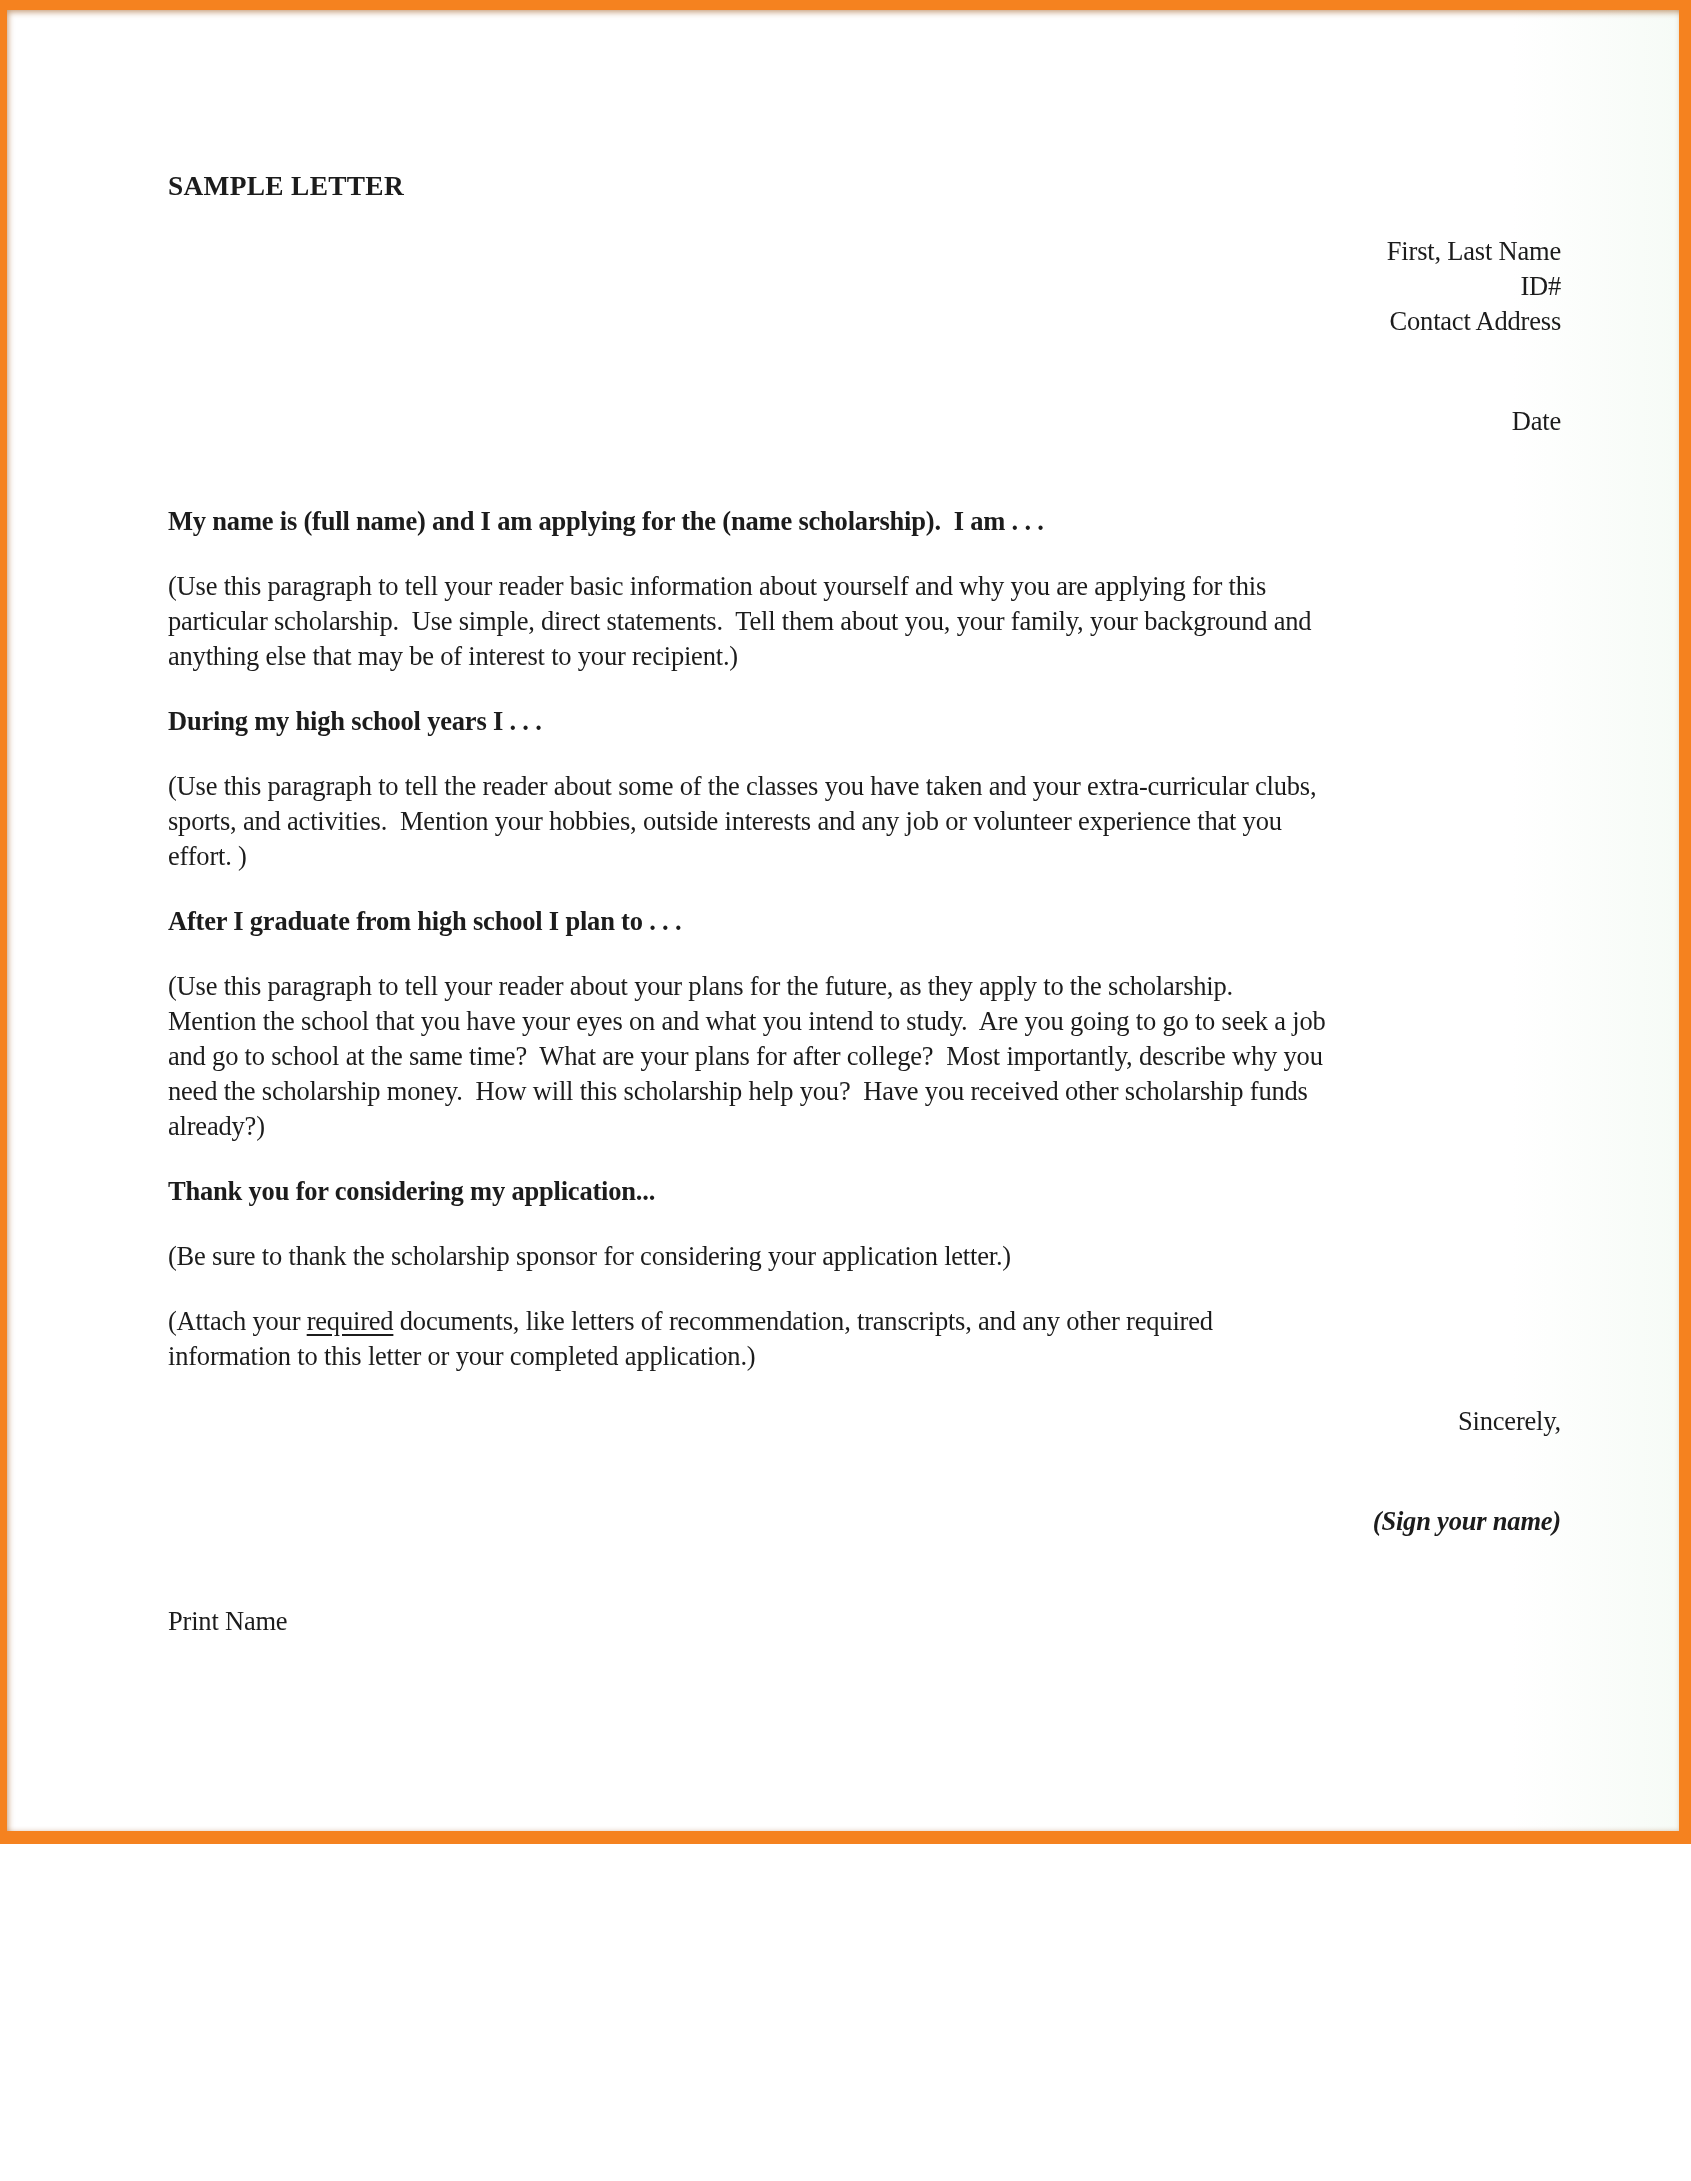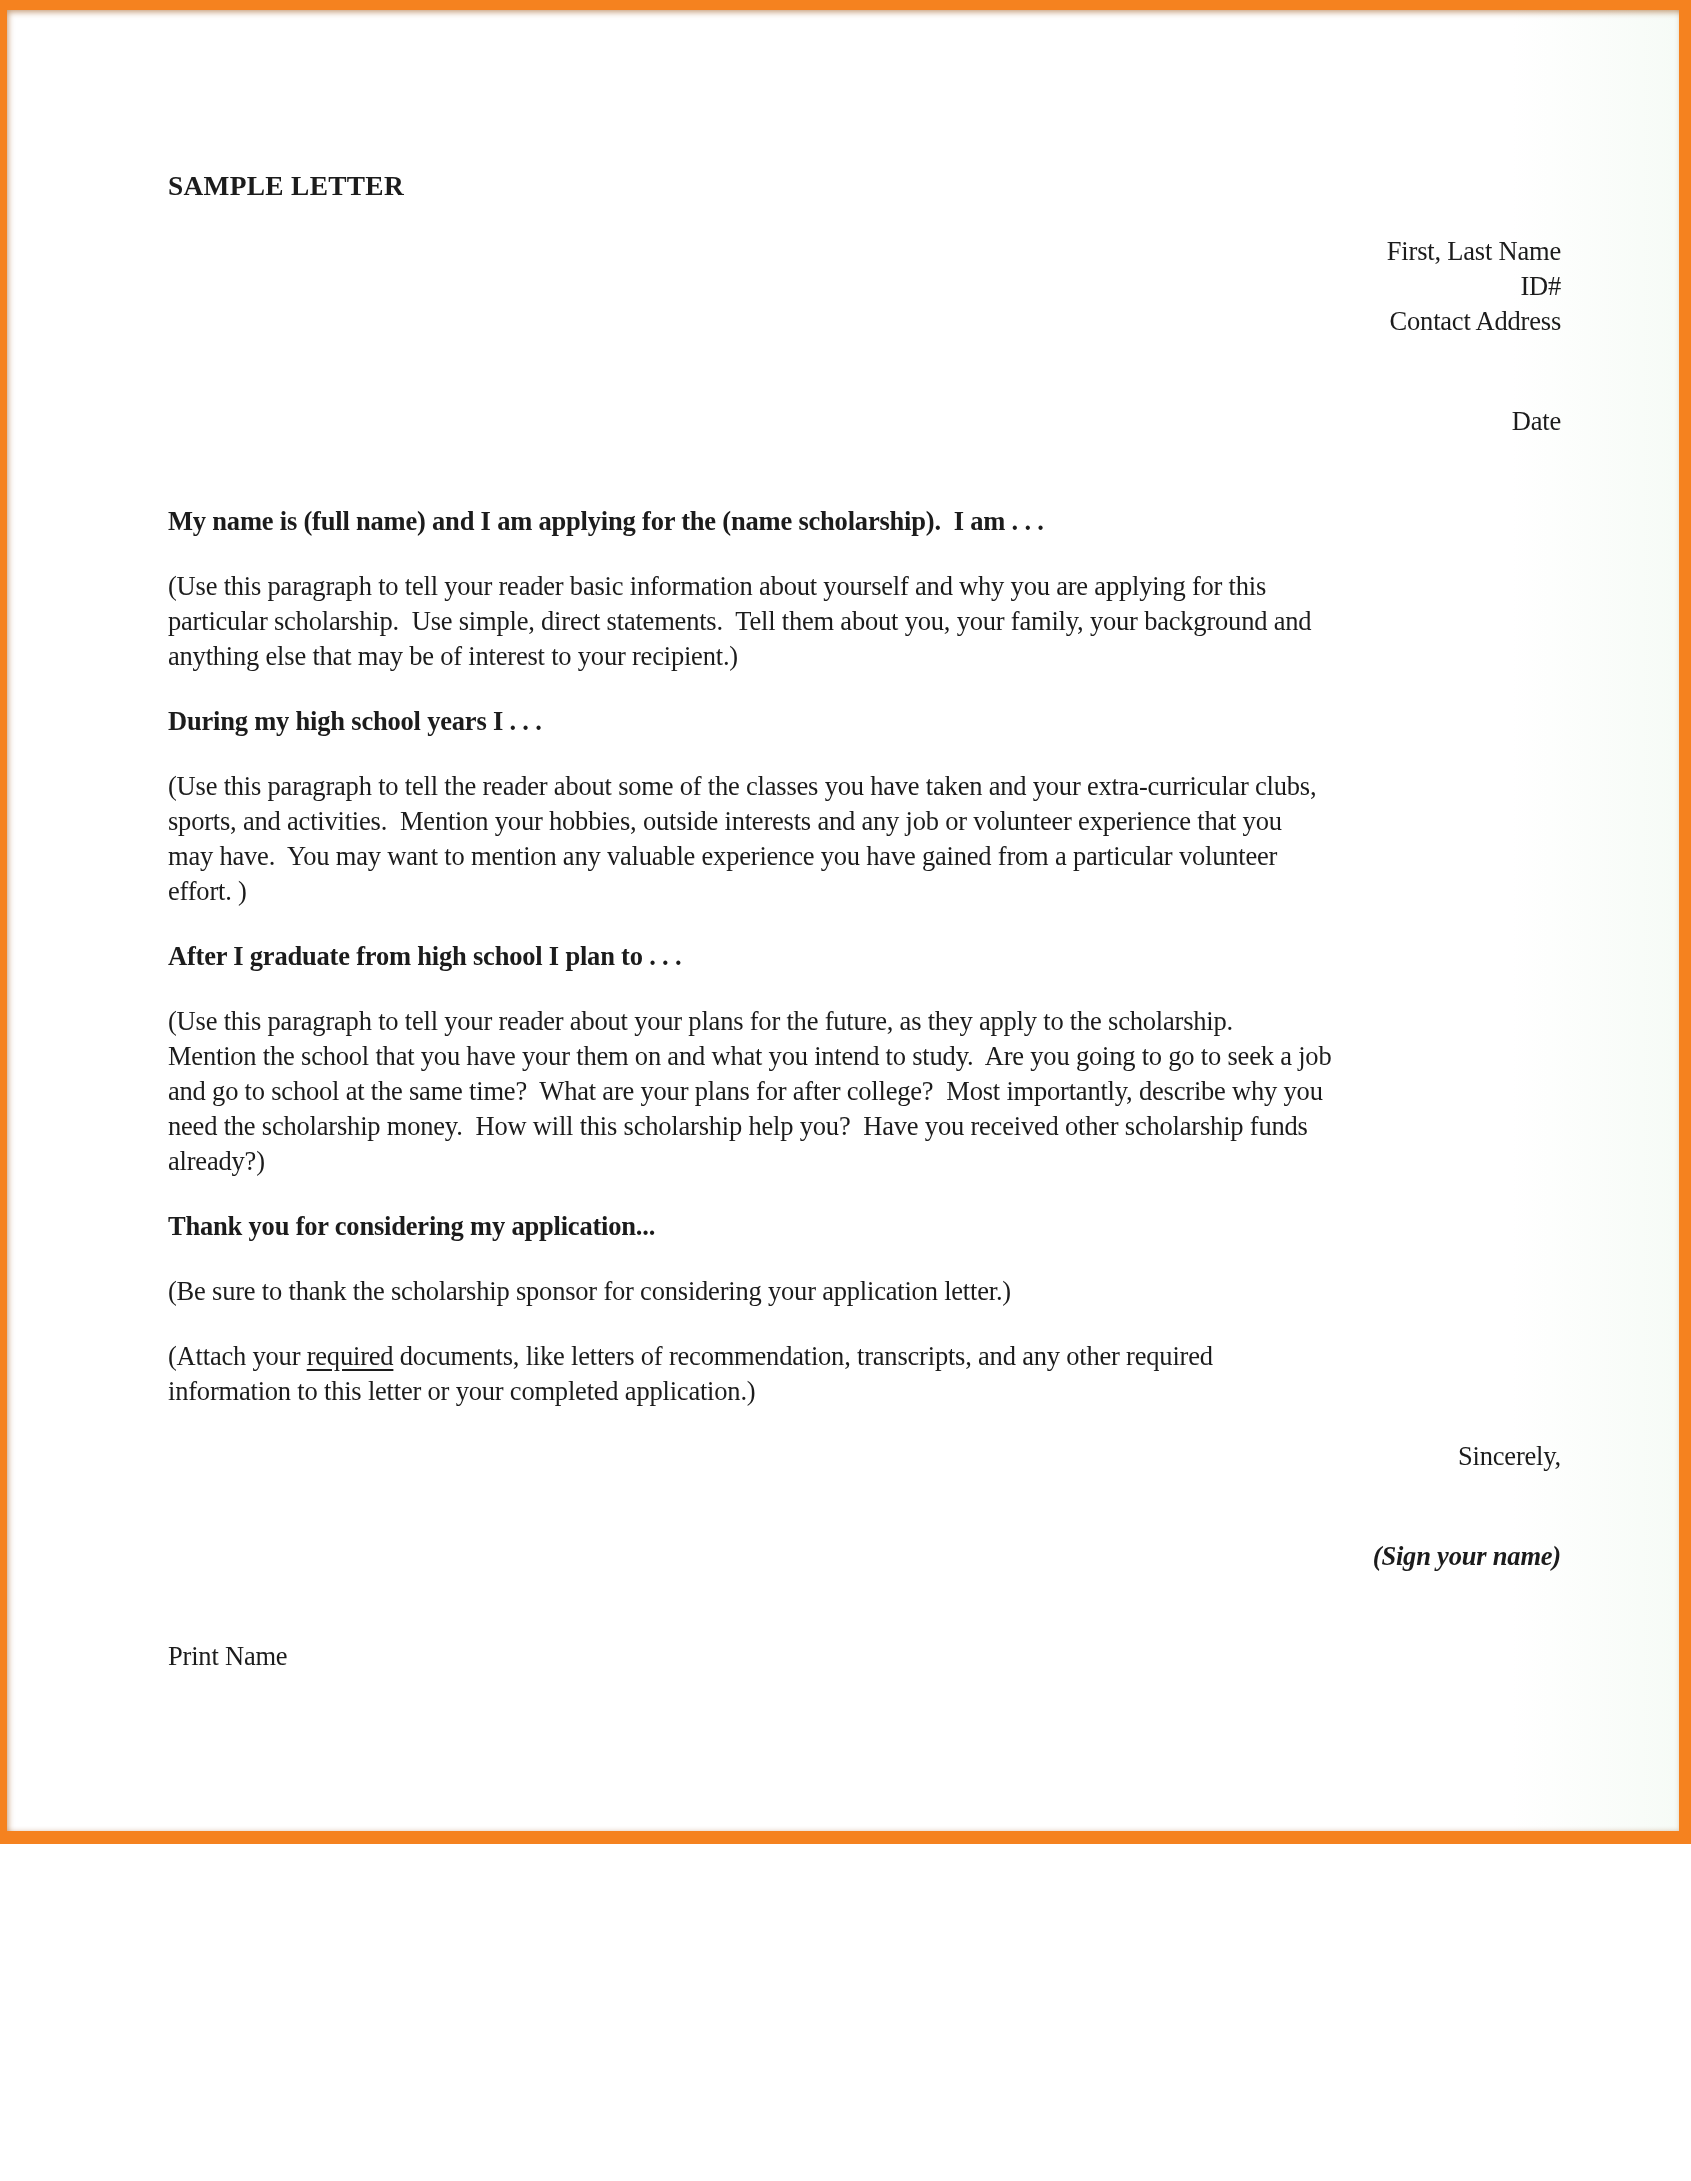--- a/index.html
+++ b/index.html
@@ -77,29 +77,28 @@
       <div class="line">(Use this paragraph to tell your reader basic information about yourself and why you are applying for this</div>
       <div class="line">particular scholarship.  Use simple, direct statements.  Tell them about you, your family, your background and</div>
       <div class="line">anything else that may be of interest to your recipient.)</div>
     </div>
 
     <div class="block heading">During my high school years I . . .</div>
 
     <div class="block">
       <div class="line">(Use this paragraph to tell the reader about some of the classes you have taken and your extra-curricular clubs,</div>
       <div class="line">sports, and activities.  Mention your hobbies, outside interests and any job or volunteer experience that you</div>
-      <div class="line">may have.  You may want to mention any valuable experience you have gained from a particular volunteer</div>
       <div class="line">effort. )</div>
     </div>
 
     <div class="block heading">After I graduate from high school I plan to . . .</div>
 
     <div class="block">
       <div class="line">(Use this paragraph to tell your reader about your plans for the future, as they apply to the scholarship.</div>
-      <div class="line">Mention the school that you have your them on and what you intend to study.  Are you going to go to seek a job</div>
+      <div class="line">Mention the school that you have your eyes on and what you intend to study.  Are you going to go to seek a job</div>
       <div class="line">and go to school at the same time?  What are your plans for after college?  Most importantly, describe why you</div>
       <div class="line">need the scholarship money.  How will this scholarship help you?  Have you received other scholarship funds</div>
       <div class="line">already?)</div>
     </div>
 
     <div class="block heading">Thank you for considering my application...</div>
 
     <div class="block line">(Be sure to thank the scholarship sponsor for considering your application letter.)</div>
 
     <div class="block">

